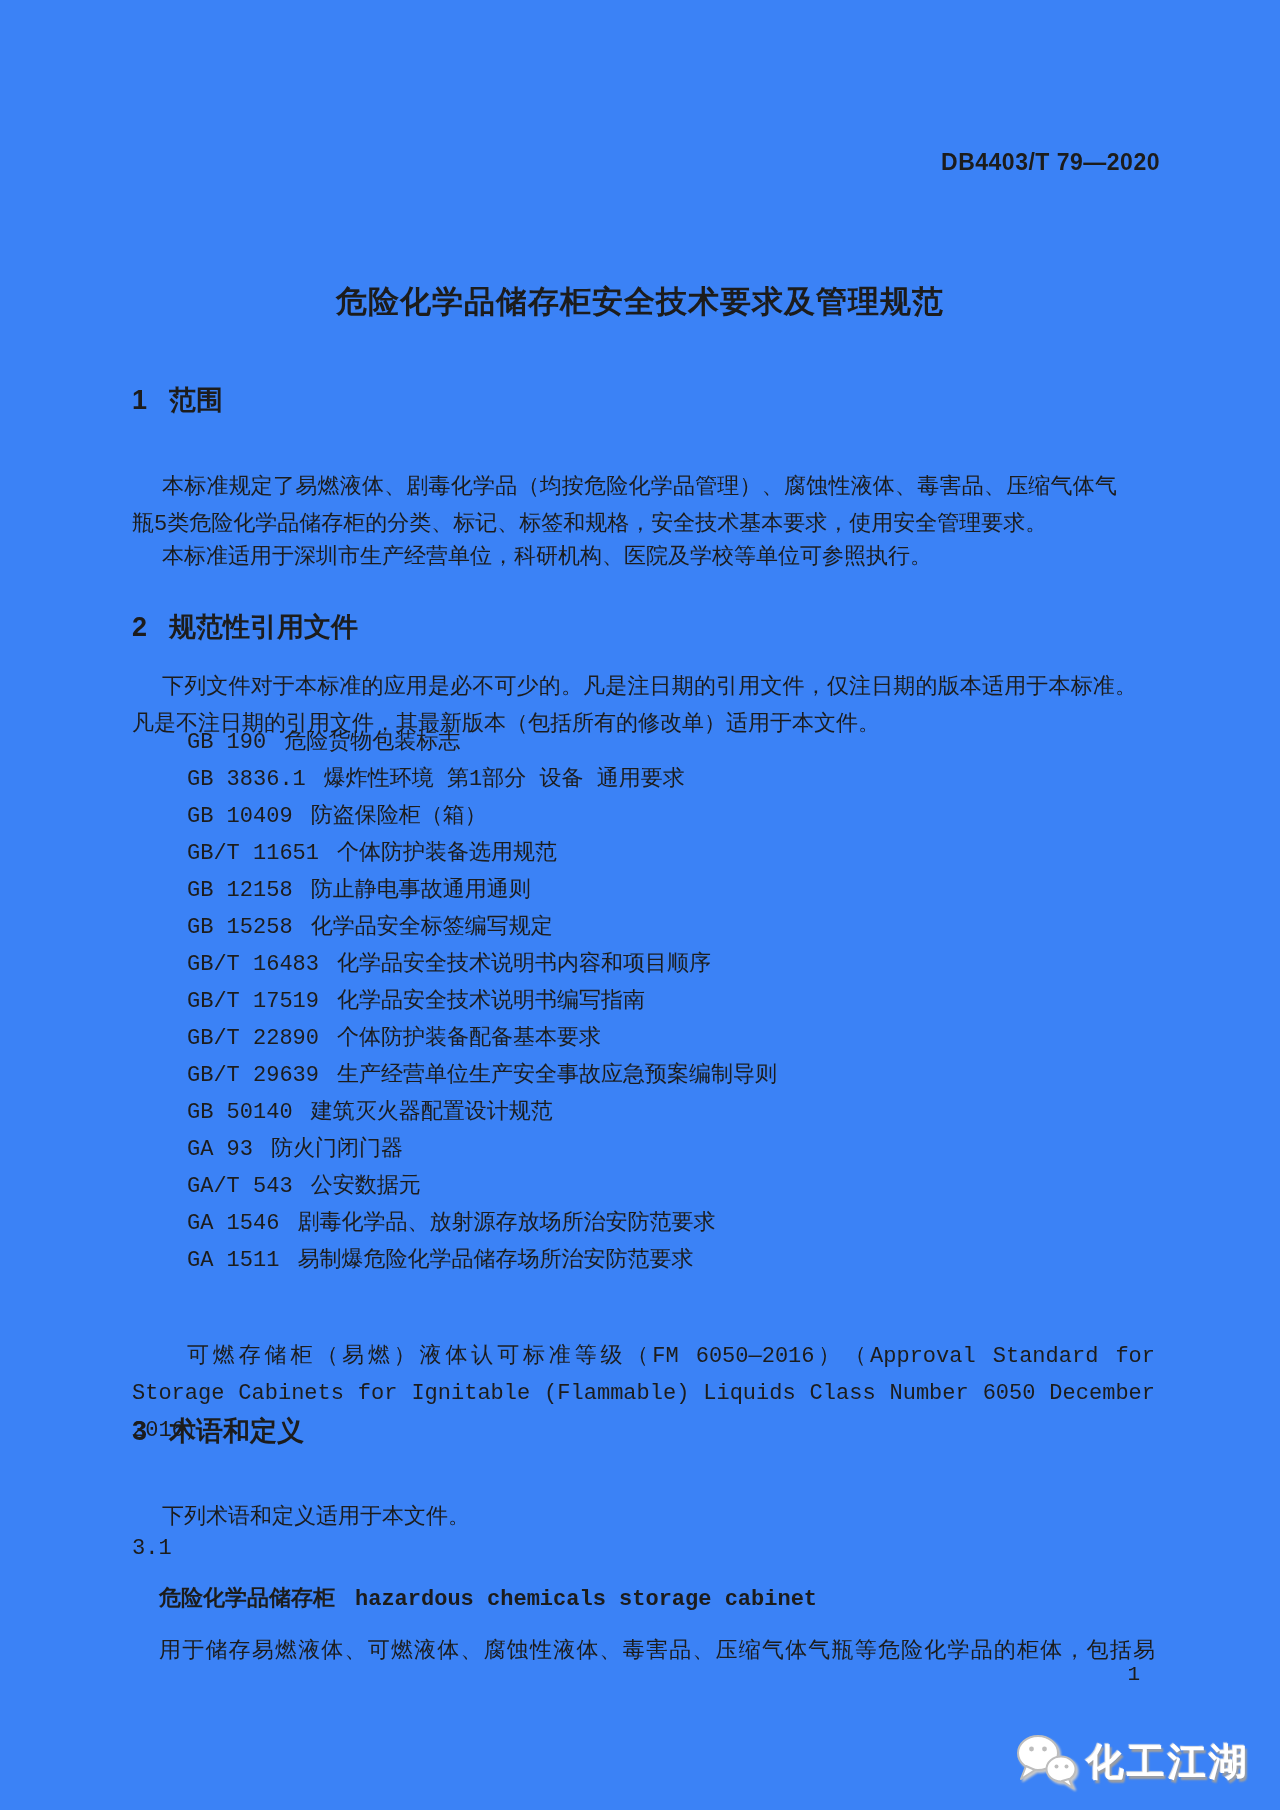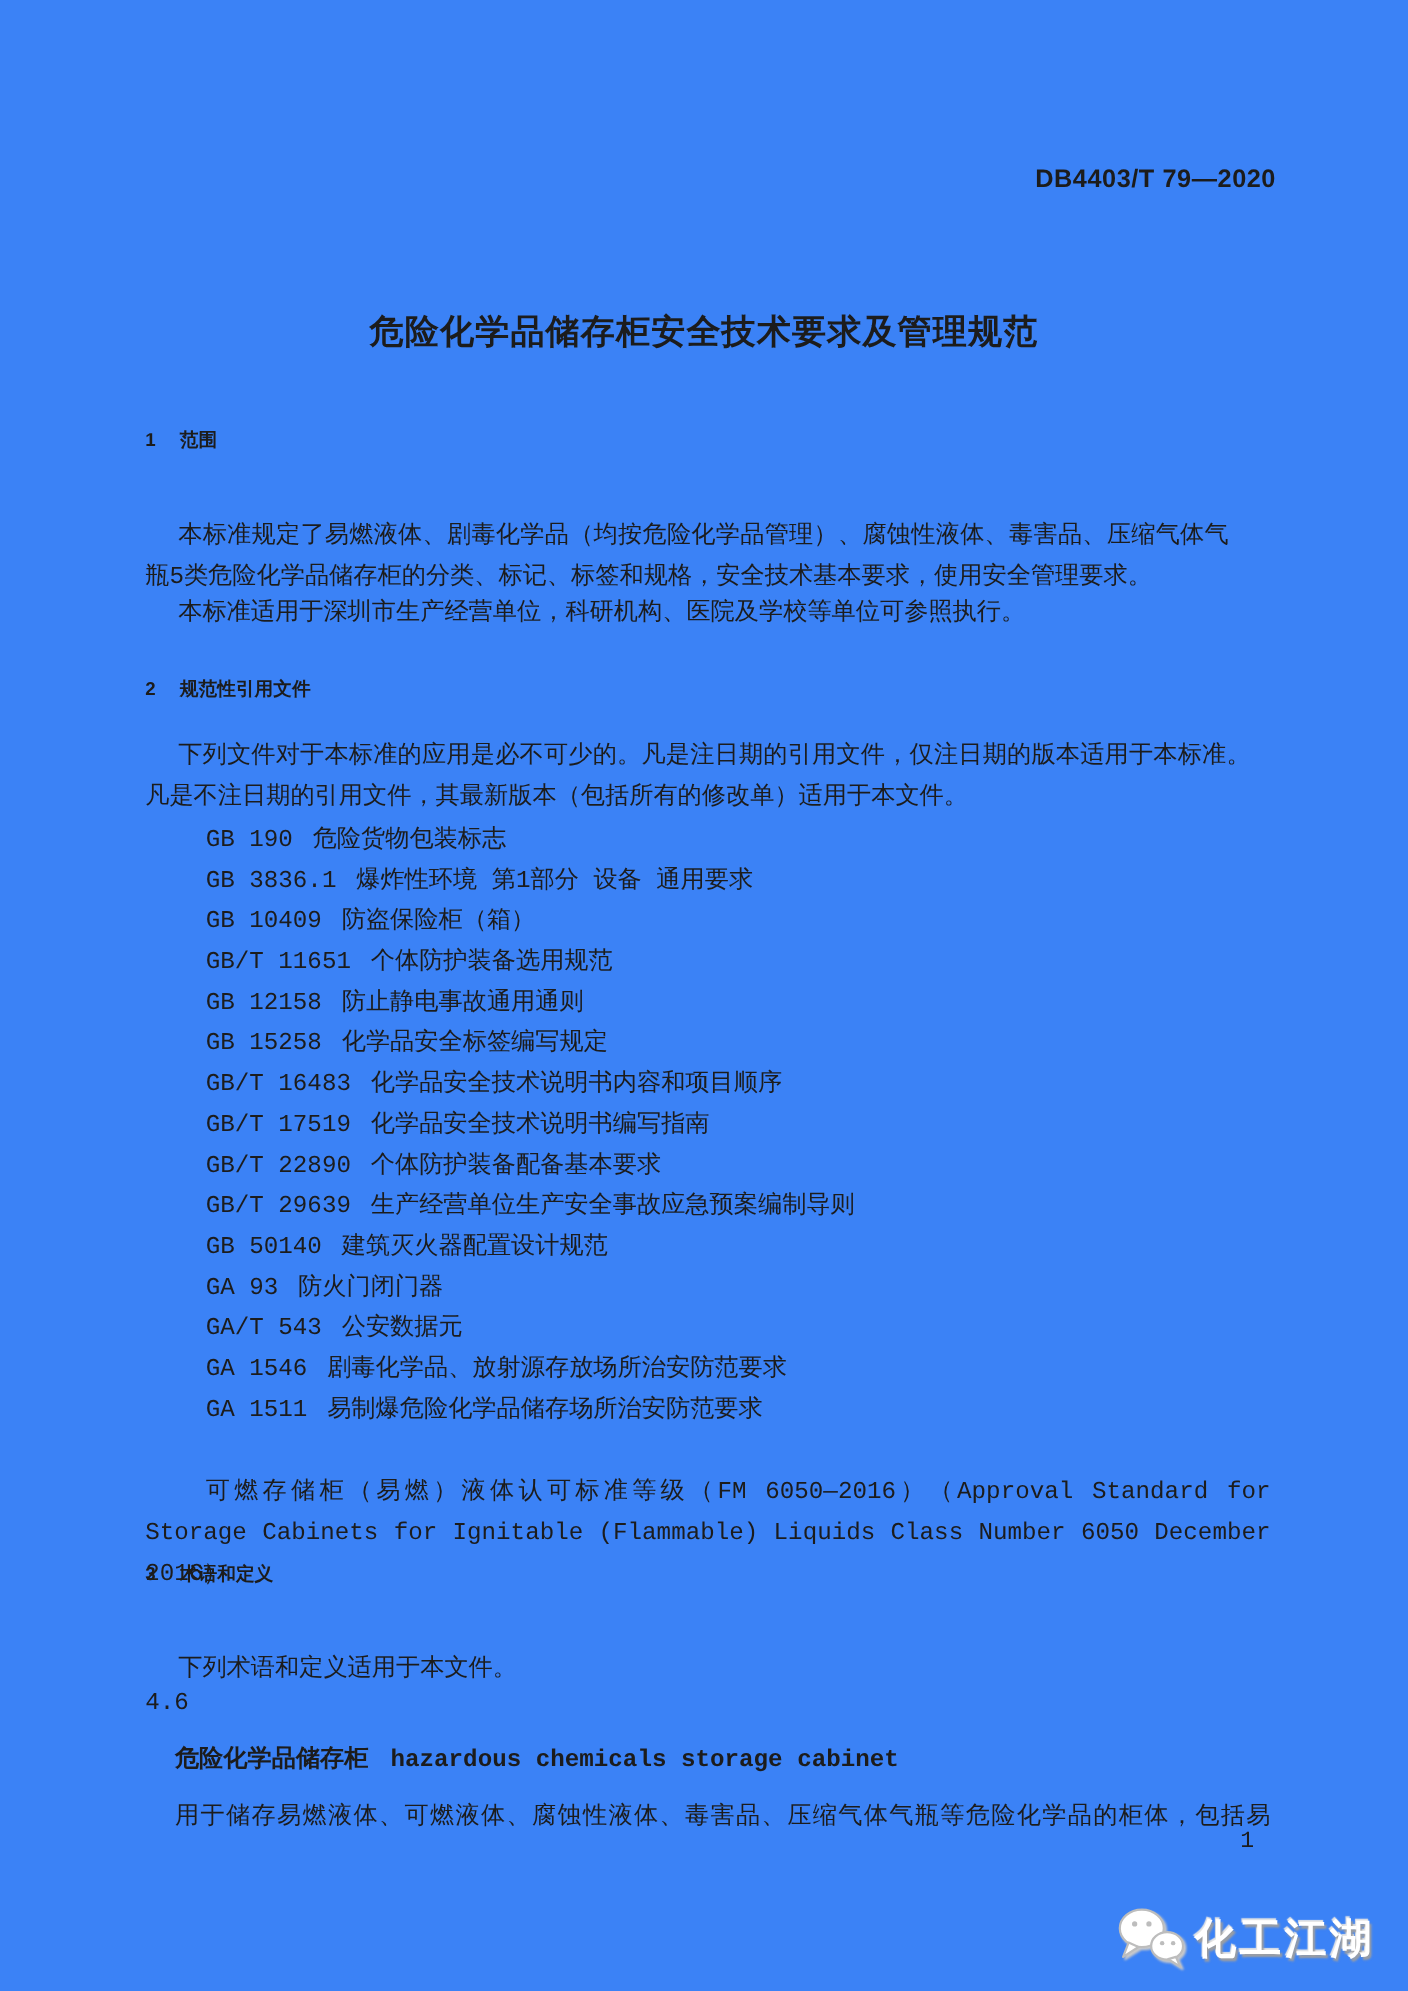--- a/index.html
+++ b/index.html
@@ -17,42 +17,42 @@
   .doc-title {
     position:absolute; top:281px; left:0; width:100%;
     text-align:center;
     font-family:"Liberation Sans","DejaVu Sans",sans-serif;
     font-size:31px; font-weight:700; letter-spacing:1px;
   }
   
   .h {
     position:absolute; left:132px;
     font-family:"Liberation Sans","DejaVu Sans",sans-serif;
-    font-size:17px; font-weight:700; line-height:30px; white-space:nowrap;
+    font-size:27px; font-weight:700; line-height:30px; white-space:nowrap;
   }
   .h .num { display:inline-block; margin-right:22px; }
   #h-scope { top:385px; }
   #h-refs  { top:588px;margin-top:24px; }
   #h-terms { top:1416px; }
   
   .body-text {
     font-family:"Liberation Mono","DejaVu Sans Mono",monospace;
     font-size:22px; line-height:37px; text-align:justify;
   }
   .p { position:absolute; left:132px; width:1023px; }
   #p-scope-1    { top:447px;  width:985px;  text-indent:30px; }
   #p-scope-2    { top:517px;  text-indent:30px; }
   #p-refs-intro { top:647px;  width:1005px; text-indent:30px; }
   #p-fm         { top:1316px; text-indent:55px; }
   #p-terms-intro{ top:1477px; text-indent:30px; }
   #p-definition { top:1611px; text-indent:27px; text-align-last:justify; }
   
   .ref-list { position:absolute; left:132px; top:724px; width:1080px; }
   .ref-item { height:37px; line-height:37px; padding-left:55px; white-space:nowrap; }
-  .ref-code { display:inline-block; margin-right:18px;margin-top:21px; }
+  .ref-code { display:inline-block; margin-right:18px; }
   
   .term-number {
     position:absolute; left:132px; top:1534px;
     font-family:"Liberation Mono","DejaVu Sans Mono",monospace;
     font-size:22px; line-height:30px;
   }
   .term-line {
     position:absolute; left:132px; top:1579px; padding-left:27px;
     line-height:37px; white-space:nowrap;
   }
@@ -120,21 +120,21 @@
     <div class="ref-item"><span class="ref-code">GA 1511</span><span>易制爆危险化学品储存场所治安防范要求</span></div>
   </div>
 
   <p class="p body-text" id="p-fm">可燃存储柜（易燃）液体认可标准等级（FM 6050—2016）（Approval Standard for Storage Cabinets for Ignitable (Flammable) Liquids Class Number 6050 December 2016）</p>
 
   <div class="h" id="h-terms">
     <span class="num">3</span><span>术语和定义</span>
   </div>
   <p class="p body-text" id="p-terms-intro">下列术语和定义适用于本文件。</p>
 
-  <div class="term-number">4.6</div>
+  <div class="term-number">3.1</div>
 
   <div class="term-line">
     <span class="term-cn">危险化学品储存柜</span><span class="term-en">hazardous chemicals storage cabinet</span>
   </div>
 
   <p class="p body-text" id="p-definition">用于储存易燃液体、可燃液体、腐蚀性液体、毒害品、压缩气体气瓶等危险化学品的柜体，包括易</p>
 
   <div class="page-num">1</div>
 
   <div class="watermark">

